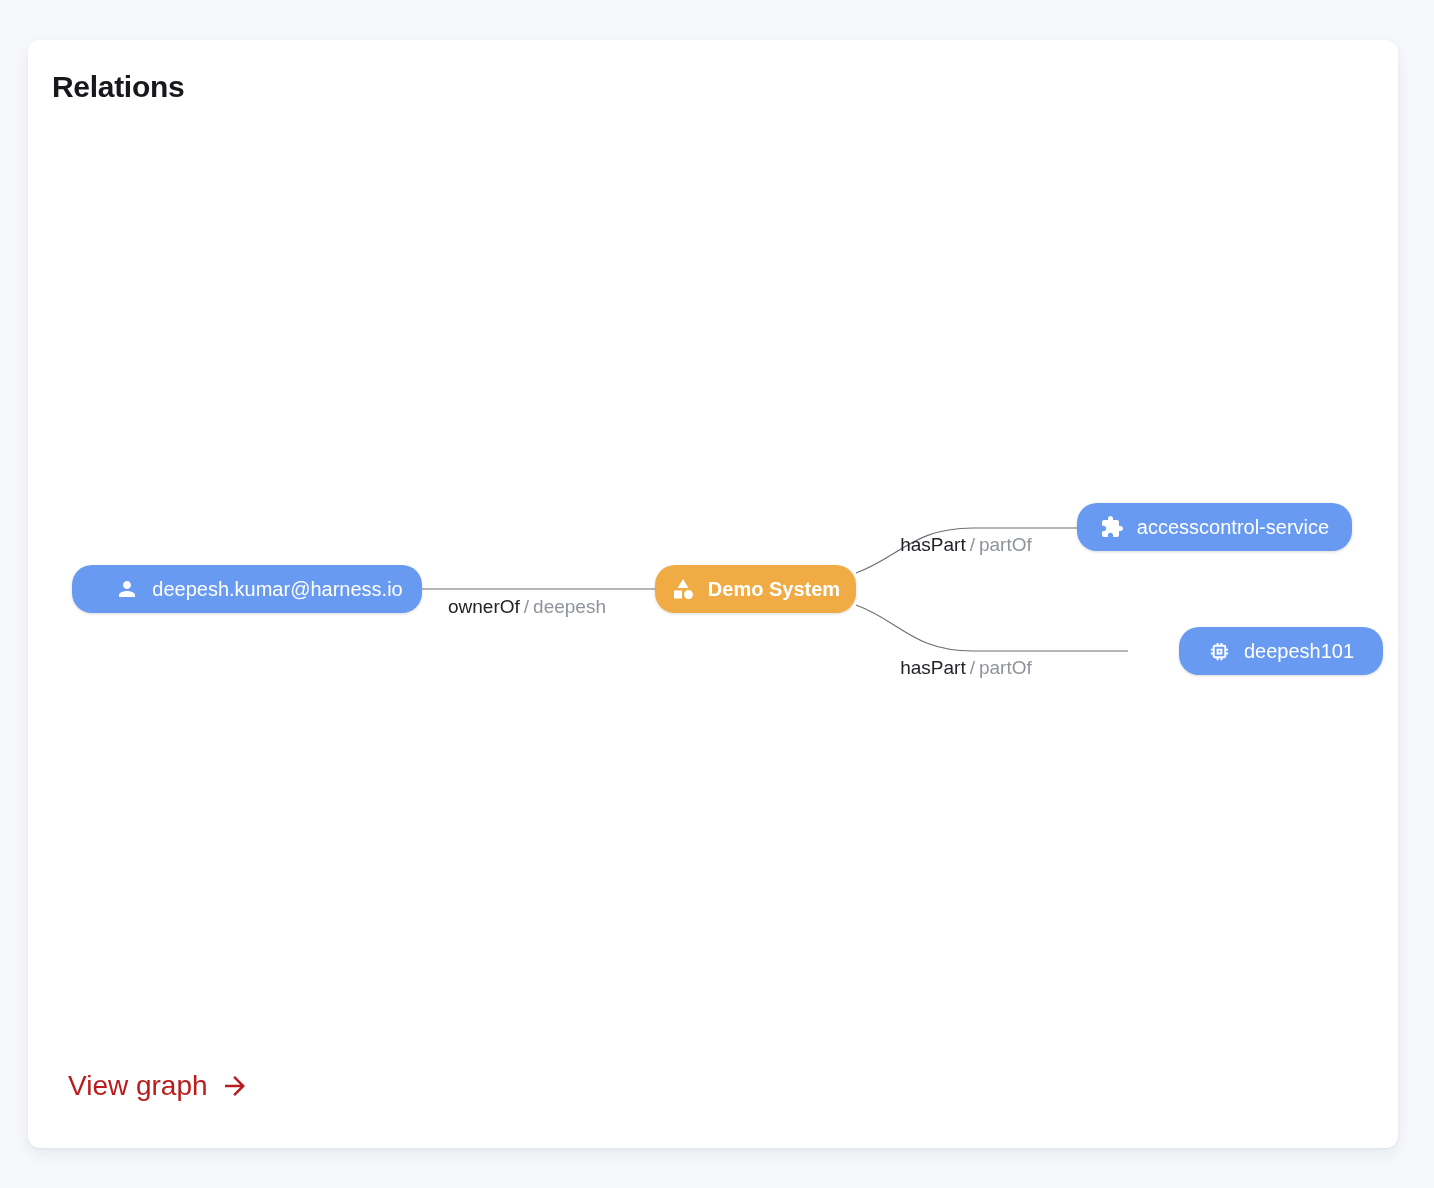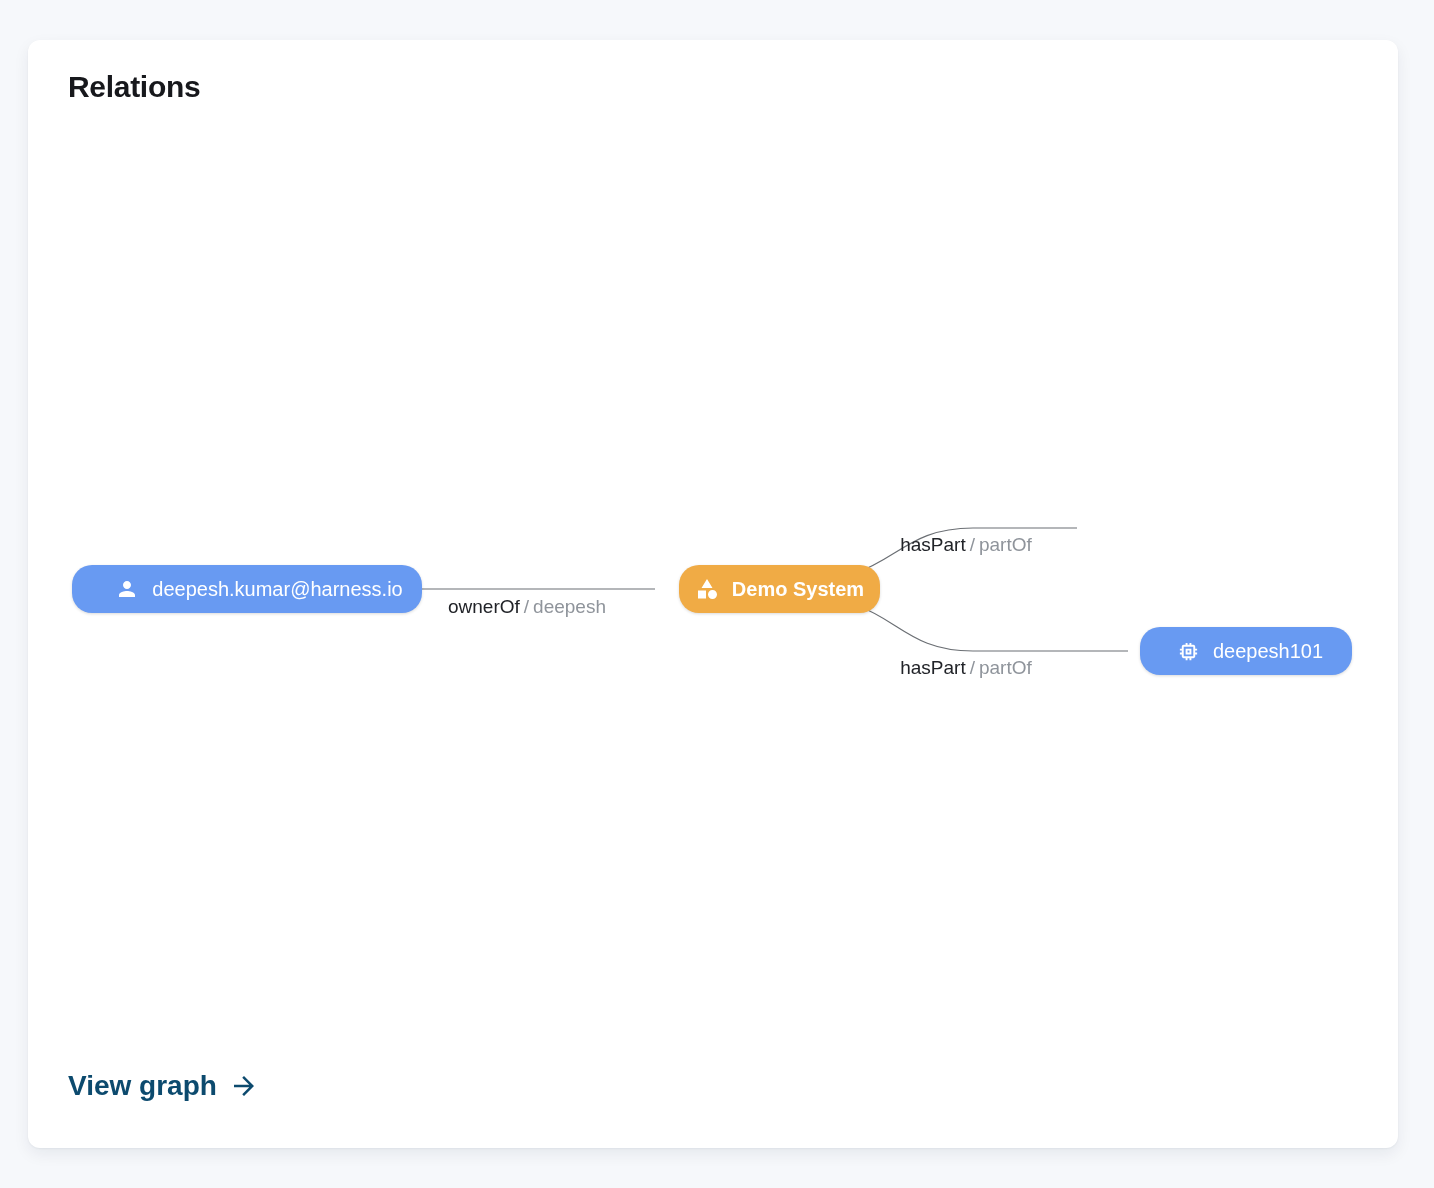--- a/index.html
+++ b/index.html
@@ -16,21 +16,21 @@
     left: 28px;
     top: 40px;
     width: 1370px;
     height: 1108px;
     background: #ffffff;
     border-radius: 12px;
     box-shadow: 0 1px 2px rgba(20,30,60,.05), 0 6px 16px rgba(20,30,60,.07);
   }
   .card-title {
     position: absolute;
-    left: 40px;
+    left: 24px;
     top: 30px;
     margin: 0;
     font-size: 30px;
     font-weight: 700;
     letter-spacing: -0.3px;
     color: #17181c;
   }
   .graph {
     position: absolute;
     inset: 0;
@@ -69,33 +69,33 @@
     height: 48px;
     border-radius: 20px;
     color: #ffffff;
     font-size: 20px;
     white-space: nowrap;
     box-shadow: 0 1px 3px rgba(0,0,0,.15);
     cursor: pointer;
   }
   .node svg { flex: 0 0 auto; display: block; }
   .node-user    { left: 44px;   top: 525px; width: 326px; padding-left: 24px; }
-  .node-system  { left: 627px;  top: 525px; width: 201px; font-weight: 700; margin-left: 24px; }
+  .node-system  { left: 627px;  top: 525px; width: 201px; font-weight: 700; }
   .node-service { left: 1049px; top: 463px; width: 275px; }
-  .node-api     { left: 1112px; top: 587px; width: 204px; padding-left: 8px; }
+  .node-api     { left: 1151px; top: 587px; width: 204px; }
   .footer-link {
     position: absolute;
     left: 40px;
     top: 1030px;
     display: inline-flex;
     align-items: center;
     gap: 12px;
     font-size: 28px;
-    font-weight: 700;
-    color: #0c4a6e;
+    font-weight: 400;
+    color: #b91c1c;
     text-decoration: none;
     cursor: pointer;
   }
   .footer-link svg { display: block; }
 </style>
 </head>
 <body>
 
 <div class="card">
 
@@ -132,20 +132,28 @@
 
     <div class="node node-system" style="background: rgb(240, 171, 69);">
       <span>
         <svg width="24" height="24" viewBox="0 0 24 24" fill="#ffffff">
             <path d="M12 2 6.5 11h11L12 2zm5.5 20c2.49 0 4.5-2.01 4.5-4.5S19.99 13 17.5 13 13 15.01 13 17.5s2.01 4.5 4.5 4.5zM3 21.5h8v-8H3v8z"></path>
           </svg>
       </span>
       <span>Demo System</span>
     </div>
 
+    <div class="node node-service" style="background: rgb(104, 154, 242);">
+      <span>
+        <svg width="24" height="24" viewBox="0 0 24 24" fill="#ffffff">
+            <path d="M20.5 11H19V7c0-1.1-.9-2-2-2h-4V3.5C13 2.12 11.88 1 10.5 1S8 2.12 8 3.5V5H4c-1.1 0-1.99.9-1.99 2v3.8H3.5c1.49 0 2.7 1.21 2.7 2.7s-1.21 2.7-2.7 2.7H2V20c0 1.1.9 2 2 2h3.8v-1.5c0-1.49 1.21-2.7 2.7-2.7 1.49 0 2.7 1.21 2.7 2.7V22H17c1.1 0 2-.9 2-2v-4h1.5c1.38 0 2.5-1.12 2.5-2.5S21.88 11 20.5 11z"></path>
+          </svg>
+      </span>
+      <span>accesscontrol-service</span>
+    </div>
 
     <div class="node node-api" style="background: rgb(104, 154, 242);">
       <span>
         <svg width="23" height="23" viewBox="0 0 24 24" fill="#ffffff">
             <path d="M15 9H9v6h6V9zm-2 4h-2v-2h2v2zm8-2V9h-2V7c0-1.1-.9-2-2-2h-2V3h-2v2h-2V3H9v2H7c-1.1 0-2 .9-2 2v2H3v2h2v2H3v2h2v2c0 1.1.9 2 2 2h2v2h2v-2h2v2h2v-2h2c1.1 0 2-.9 2-2v-2h2v-2h-2v-2h2zm-4 6H7V7h10v10z"></path>
           </svg>
       </span>
       <span>deepesh101</span>
     </div>
 

